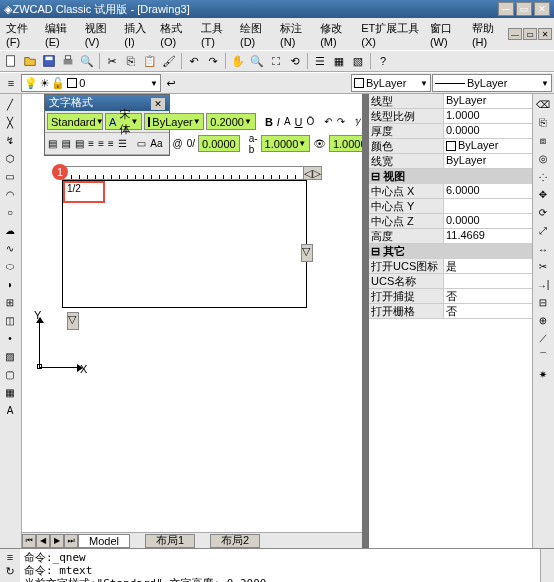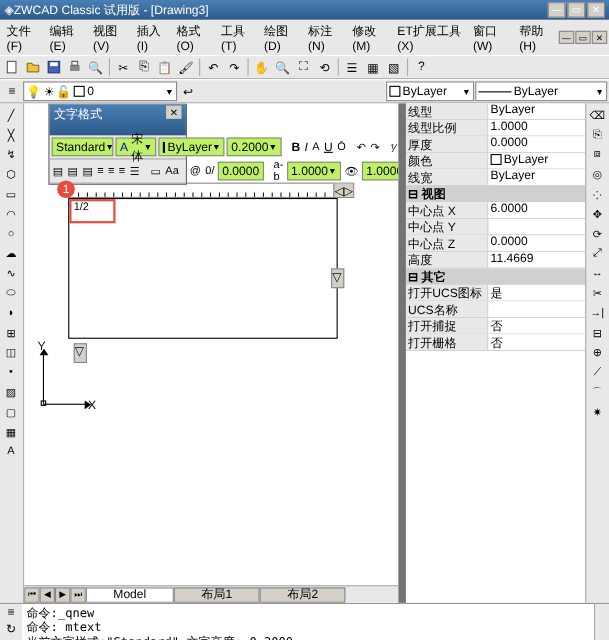--- a/index.html
+++ b/index.html
@@ -18,21 +18,21 @@
 .combo { height: 18px; border: 1px solid #888; background: #fff; padding: 0 2px; display: flex; align-items: center; gap: 2px; }
 .combo-text { flex: 1; }
 .combo-arrow { font-size: 8px; }
 .main { display: flex; height: 454px; position: relative; }
 .ltoolbar { width: 22px; background: #e8e8e8; border-right: 1px solid #aaa; display: flex; flex-direction: column; gap: 1px; padding: 2px 1px; }
 .ltbtn { width: 18px; height: 17px; display: flex; align-items: center; justify-content: center; cursor: pointer; font-size: 10px; }
 .canvas-area { flex: 1; background: #fff; position: relative; overflow: hidden; }
 .rtoolbar { width: 22px; background: #e8e8e8; border-left: 1px solid #aaa; display: flex; flex-direction: column; gap: 1px; padding: 2px 1px; }
 .props-panel { width: 170px; background: #ffffff; border-left: 7px solid #737373; overflow: auto; }
 .text-format-bar { position: absolute; top: 0px; left: 22px; right: 192px; background: #e8e8e8; border: 1px solid #666; z-index: 10; }
-.tf-title { background: linear-gradient(to bottom, #4a7fb5, #2e5a8a); color: #fff; padding: 1px 4px; height: 28px; display: flex; align-items: flex-start; }
+.tf-title { background: linear-gradient(to bottom, #4a7fb5, #2e5a8a); color: #fff; padding: 1px 4px; height: 16px; display: flex; align-items: flex-end; }
 .tf-title-text { flex: 1; }
 .tf-close { width: 14px; height: 12px; background: #d4d0c8; color: #000; font-size: 9px; display: flex; align-items: center; justify-content: center; cursor: pointer; }
 .tf-row { display: flex; align-items: center; padding: 2px; gap: 2px; border-bottom: 1px solid #aaa; height: 22px; }
 .tf-combo { height: 17px; border: 1px solid #888; background: #bef264; padding: 0 3px; display: flex; align-items: center; }
 .tf-btn { width: 17px; height: 17px; border: 1px solid transparent; display: flex; align-items: center; justify-content: center; cursor: pointer; font-size: 10px; }
 .ruler { position: absolute; top: 72px; left: 40px; width: 260px; height: 14px; background: #fff; border: 1px solid #888; display: flex; }
 .ruler-main { flex: 1; background: repeating-linear-gradient(to right, #000 0, #000 1px, transparent 1px, transparent 8px); background-position: 0 8px; background-size: 8px 6px; background-repeat: repeat-x; }
 .ruler-end { width: 18px; background: #d4d0c8; border-left: 1px solid #888; display: flex; align-items: center; justify-content: center; }
 .red-circle { position: absolute; top: 70px; left: 30px; width: 16px; height: 16px; background: #e74c3c; border-radius: 50%; color: #fff; font-size: 9px; display: flex; align-items: center; justify-content: center; z-index: 20; }
 .text-edit-box { position: absolute; top: 86px; left: 40px; width: 245px; height: 128px; border: 1px solid #000; background: #fff; }
@@ -41,22 +41,22 @@
 .scroll-handle { position: absolute; width: 12px; height: 18px; background: #d4d0c8; border: 1px solid #888; }
 .axis-y { position: absolute; left: 12px; top: 215px; font-size: 11px; }
 .axis-x { position: absolute; left: 58px; top: 269px; font-size: 11px; }
 .axis-line-v { position: absolute; left: 17px; top: 225px; width: 1px; height: 48px; background: #000; }
 .axis-line-h { position: absolute; left: 17px; top: 273px; width: 40px; height: 1px; background: #000; }
 .axis-arrow-v { position: absolute; left: 14px; top: 223px; border-left: 4px solid transparent; border-right: 4px solid transparent; border-bottom: 6px solid #000; }
 .axis-arrow-h { position: absolute; left: 55px; top: 270px; border-top: 4px solid transparent; border-bottom: 4px solid transparent; border-left: 6px solid #000; }
 .origin-box { position: absolute; left: 15px; top: 270px; width: 5px; height: 5px; border: 1px solid #000; }
 .tabs-bar { position: absolute; bottom: 0; left: 0; right: 0; height: 16px; background: #e8e8e8; display: flex; align-items: center; border-top: 1px solid #aaa; }
 .tab-nav-btn { width: 14px; height: 14px; border: 1px solid #888; background: #d4d0c8; font-size: 8px; display: flex; align-items: center; justify-content: center; }
-.tab { padding: 0 24px; height: 14px; background: #fff; border: 1px solid #888; display: flex; align-items: center; }
-.tab.inactive { background: #d4d0c8; }
+.tab { padding: 0 10px; height: 14px; background: #fff; border: 1px solid #888; display: flex; align-items: center; }
+.tab.inactive { background: #d4d0c8; margin-left: 15px; }
 .cmd-area { height: 74px; background: #fff; border-top: 1px solid #888; display: flex; }
 .cmd-icons { width: 20px; background: #e8e8e8; display: flex; flex-direction: column; align-items: center; padding: 2px 0; gap: 2px; }
 .cmd-text { flex: 1; padding: 2px 4px; font-size: 11px; line-height: 13px; white-space: pre-wrap; overflow: auto; font-family: "SimSun", monospace; }
 .cmd-scroll { width: 14px; background: #e8e8e8; border-left: 1px solid #aaa; }
 .prop-row { display: flex; height: 15px; border-bottom: 1px solid #ccc; }
 .prop-label { width: 75px; padding: 0 2px; background: #e8e8e8; border-right: 1px solid #ccc; }
 .prop-value { flex: 1; padding: 0 2px; background: #fff; }
 .prop-group { display: flex; height: 15px; background: #d0d0d0; font-weight: bold; padding: 0 2px; align-items: center; gap: 3px; }
 .colorbox { width: 10px; height: 10px; border: 1px solid #000; display: inline-block; background: #fff; vertical-align: middle; margin-right: 2px; }
 svg { width: 14px; height: 14px; }

